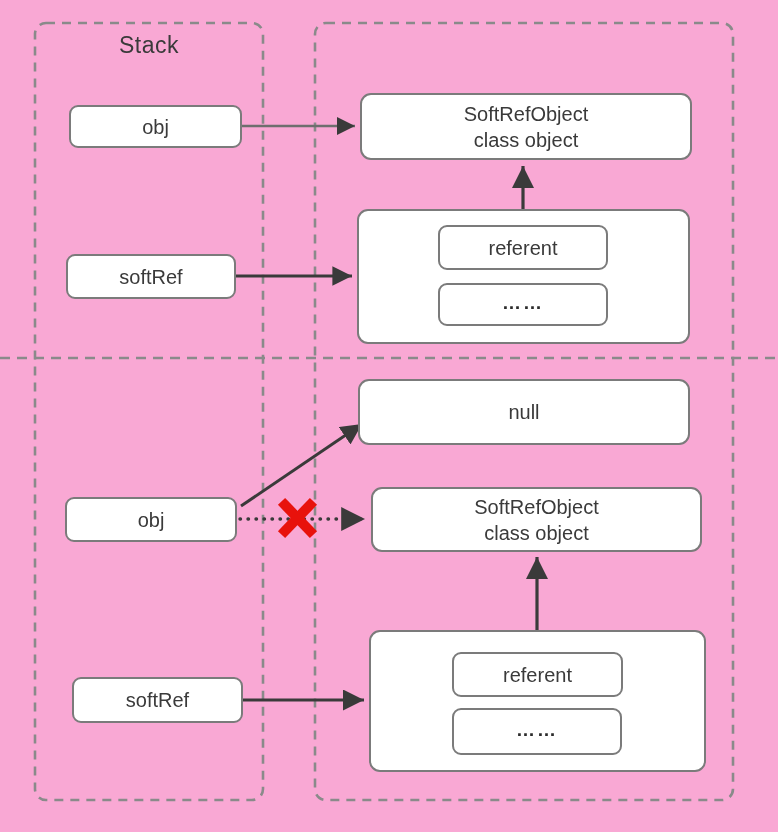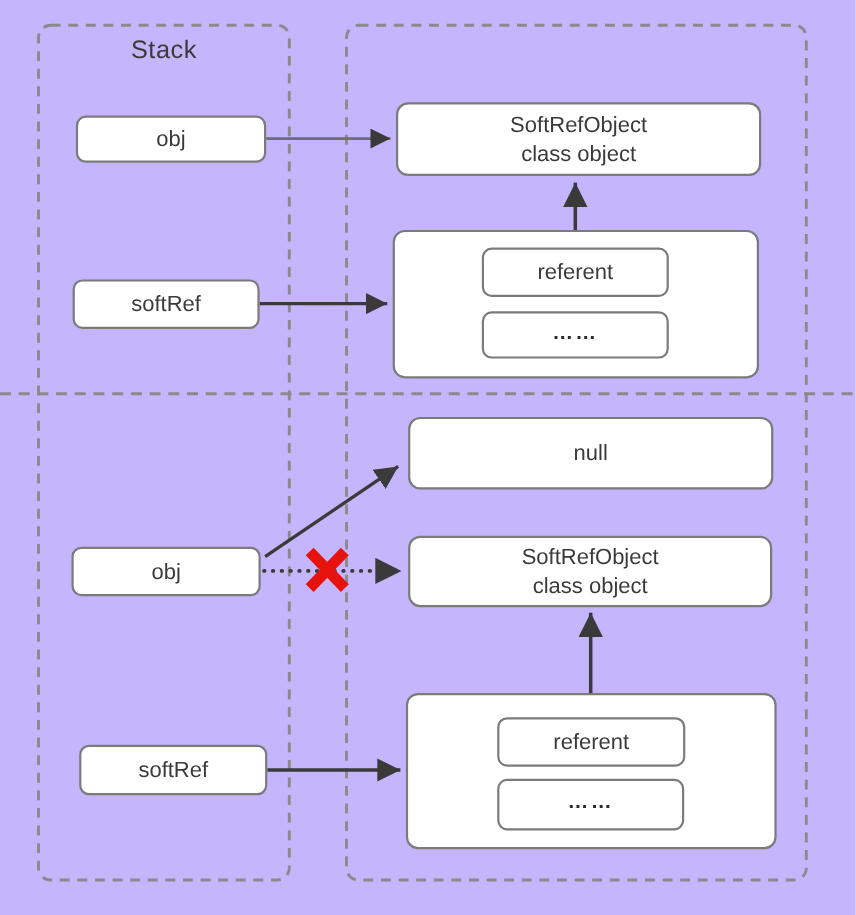--- a/index.html
+++ b/index.html
@@ -1,20 +1,20 @@
 <!DOCTYPE html>
 <html><head>
 <meta charset="utf-8">
 <style>
   html, body { margin: 0; padding: 0; background: #ffffff; }
   .canvas {
     position: relative;
     width: 778px;
     height: 832px;
-    background: #c4b5fd;
+    background: #f9a8d4;
     font-family: "Liberation Sans", "DejaVu Sans", sans-serif;
     color: #3a3a3a;
     overflow: hidden;
   }
   .layer { position: absolute; left: 0; top: 0; }
   .dashed-rect { fill: none; stroke: #8a8a8a; stroke-width: 2.6; stroke-dasharray: 9 7; }
   .dashed-line { fill: none; stroke: #8a8a8a; stroke-width: 2.6; stroke-dasharray: 10 7; }
   .section-title {
     position: absolute;
     font-size: 23px;
@@ -93,21 +93,21 @@
   </div>
 
   <div class="node big holder" style="left:357px; top:209px; width:333px; height:135px;"></div>
   <div class="node inner-box" style="left:438px; top:225px; width:170px; height:45px;">
     <span>referent</span>
   </div>
   <div class="node inner-box" style="left:438px; top:283px; width:170px; height:43px;">
     <span class="dots">……</span>
   </div>
 
-  <div class="node big" style="left:371px; top:379px; width:332px; height:66px;">
+  <div class="node big" style="left:358px; top:379px; width:332px; height:66px;">
     <span>null</span>
   </div>
 
   <div class="node" style="left:65px; top:497px; width:172px; height:45px;">
     <span>obj</span>
   </div>
 
   <div class="node big" style="left:371px; top:487px; width:331px; height:65px;">
     <span>SoftRefObject</span>
     <span>class object</span>

